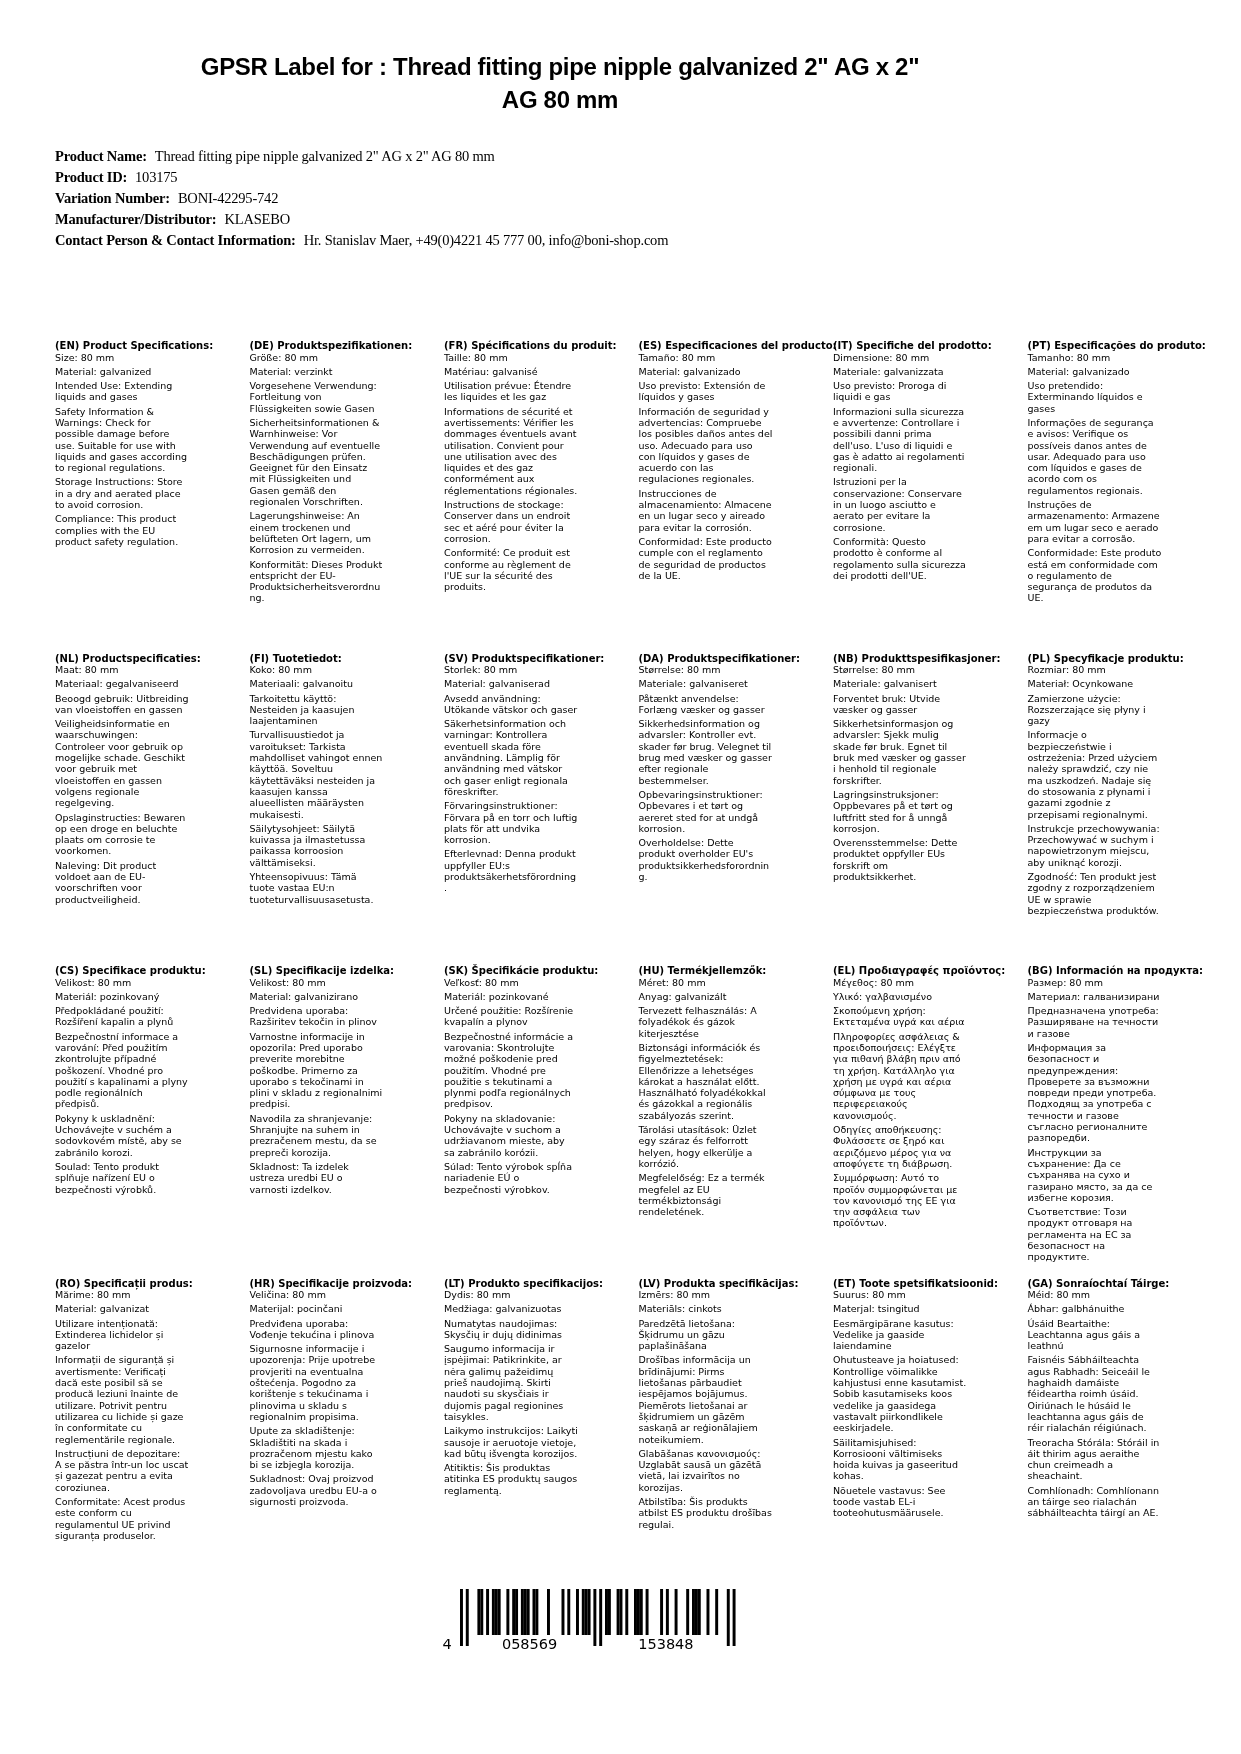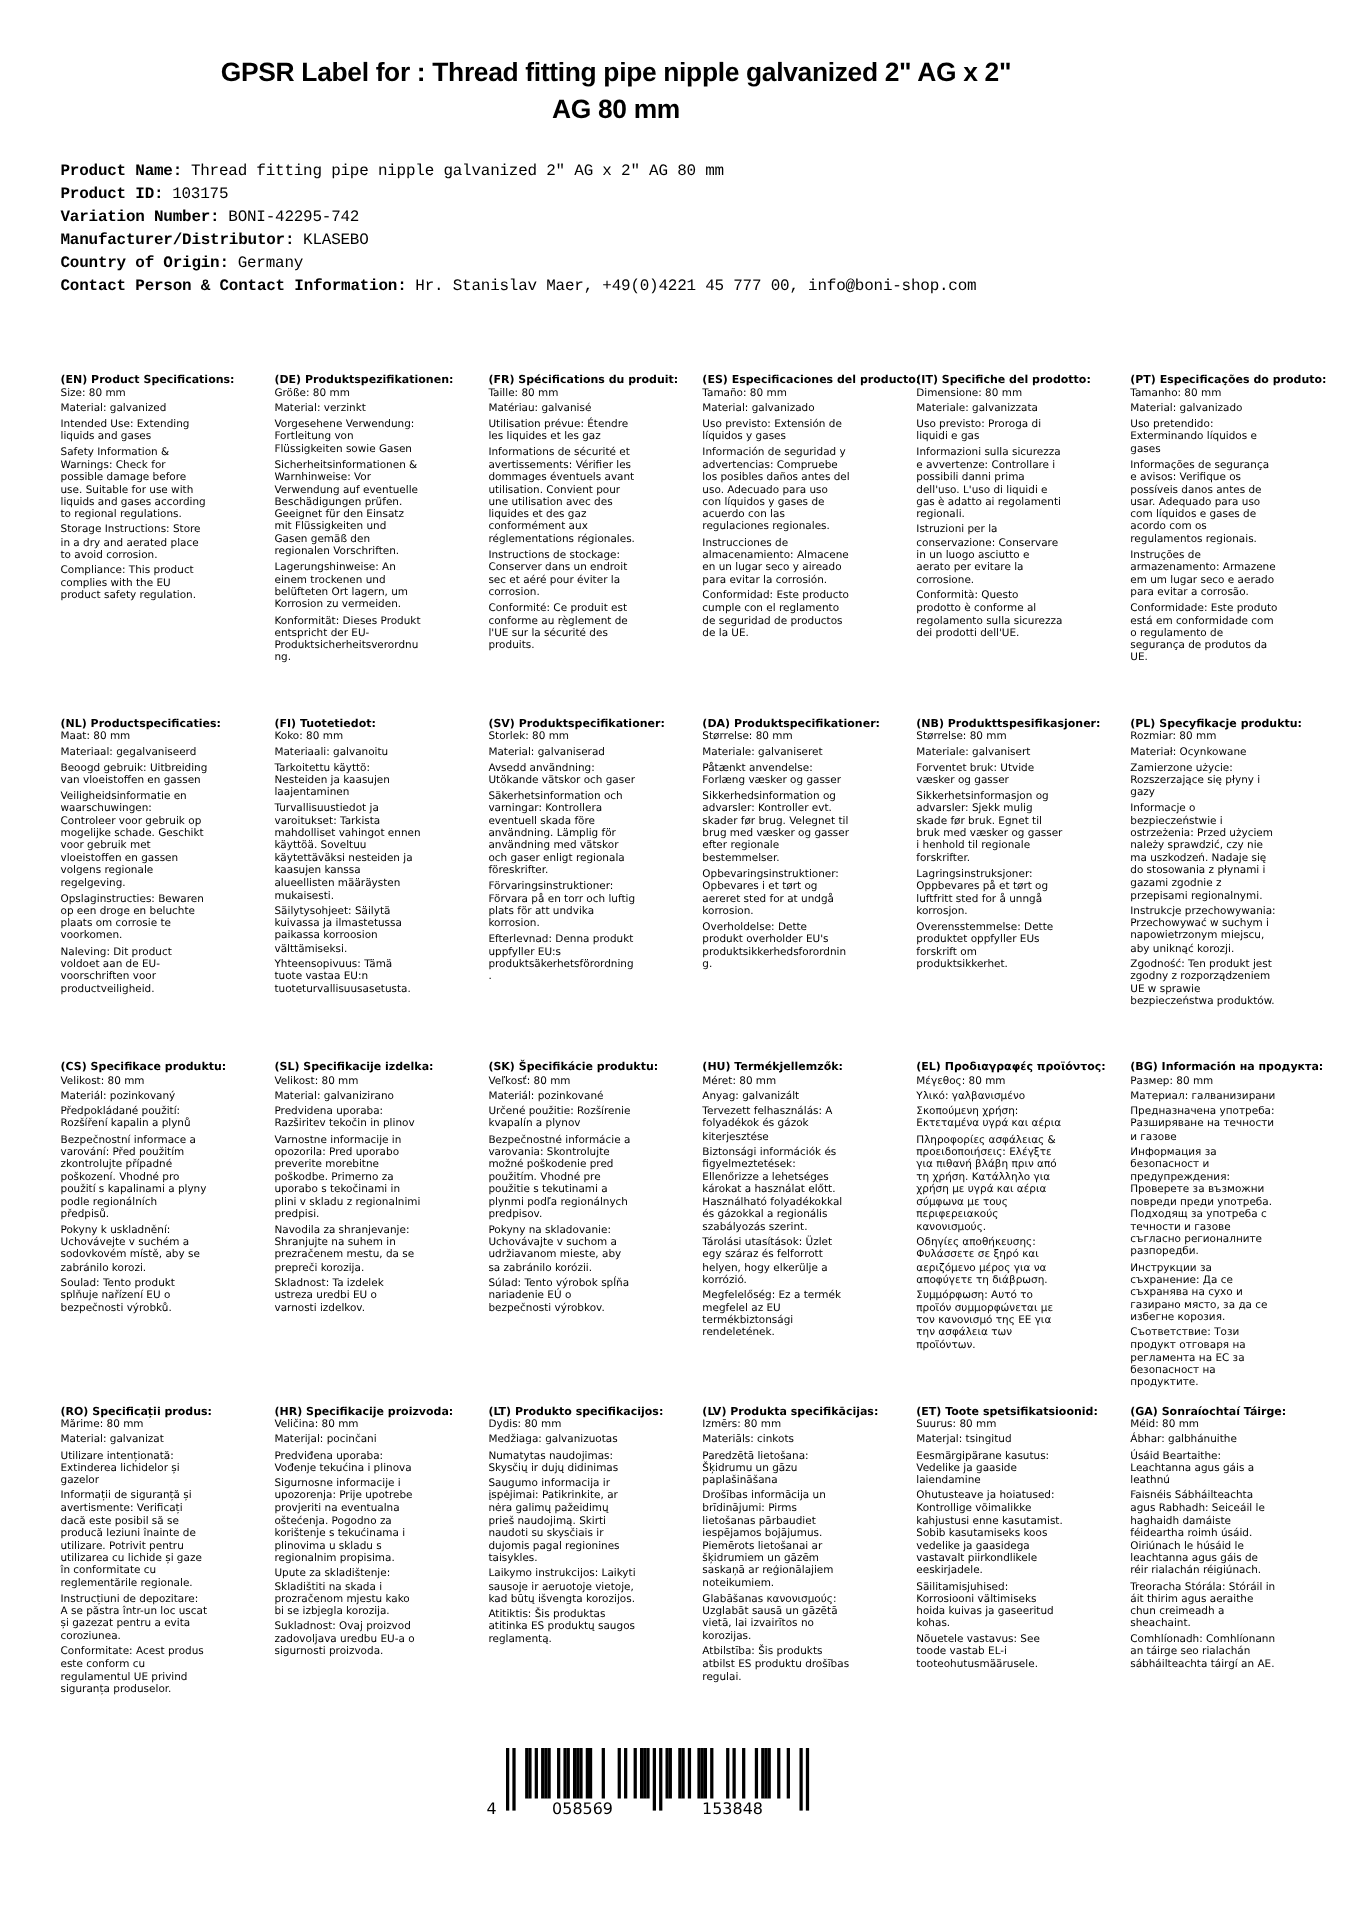--- a/index.html
+++ b/index.html
@@ -8,21 +8,21 @@
     background:#fff; color:#000; overflow:hidden;
     font-family:"DejaVu Sans", sans-serif;
   }
   .title {
     position:absolute; top:50px; left:0; width:1120px; margin:0;
     text-align:center; font-family:"Liberation Sans", sans-serif;
     font-weight:bold; font-size:24px; line-height:33px; letter-spacing:-0.3px;
   }
   .product-info {
     position:absolute; top:146px; left:55px;
-    font-family:Liberation Mono, monospace; font-size:14.5px;
+    font-family:Liberation Serif, serif; font-size:14.5px;
     line-height:21px; letter-spacing:-0.2px;
   }
   .pi-row { white-space:nowrap; }
   .pi-label { font-weight:bold; }
   .pi-value { padding-left:8px; }
   .spec-grid {
     position:absolute; top:340px; left:55px; width:1170px;
     display:grid; grid-template-columns:repeat(6,194.5px);
     grid-template-rows:repeat(4,312.5px);
   }
@@ -47,21 +47,20 @@
 
 <div class="page">
 
   <h1 class="title"><span>GPSR Label for : Thread fitting pipe nipple galvanized 2" AG x 2"</span><br><span>AG 80 mm</span></h1>
 
   <div class="product-info" id="product-info">
       <div class="pi-row"><span class="pi-label">Product Name:</span><span class="pi-value">Thread fitting pipe nipple galvanized 2" AG x 2" AG 80 mm</span></div>
       <div class="pi-row"><span class="pi-label">Product ID:</span><span class="pi-value">103175</span></div>
       <div class="pi-row"><span class="pi-label">Variation Number:</span><span class="pi-value">BONI-42295-742</span></div>
       <div class="pi-row"><span class="pi-label">Manufacturer/Distributor:</span><span class="pi-value">KLASEBO</span></div>
-      <div class="pi-row"><span class="pi-label">Country of Origin:</span><span class="pi-value">Germany</span></div>
       <div class="pi-row"><span class="pi-label">Contact Person &amp; Contact Information:</span><span class="pi-value">Hr. Stanislav Maer, +49(0)4221 45 777 00, info@boni-shop.com</span></div>
     </div>
 
   <div class="spec-grid" id="spec-grid">
       <div class="spec-cell">
         <h3 class="spec-heading">(EN) Product Specifications:</h3>
         <p>Size: 80 mm</p>
         <p>Material: galvanized</p>
         <p>Intended Use: Extending liquids and gases</p>
         <p>Safety Information &amp; Warnings: Check for possible damage before use. Suitable for use with liquids and gases according to regional regulations.</p>

